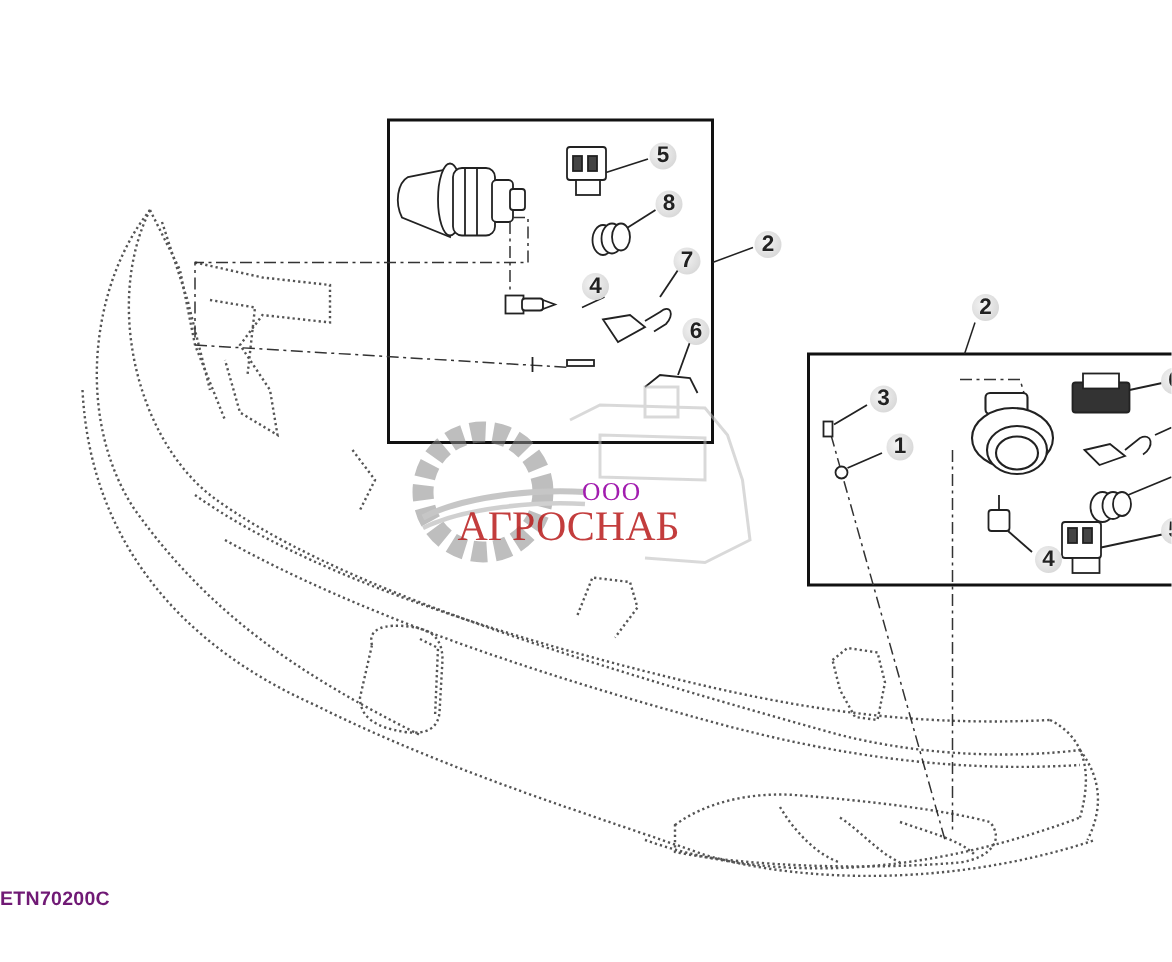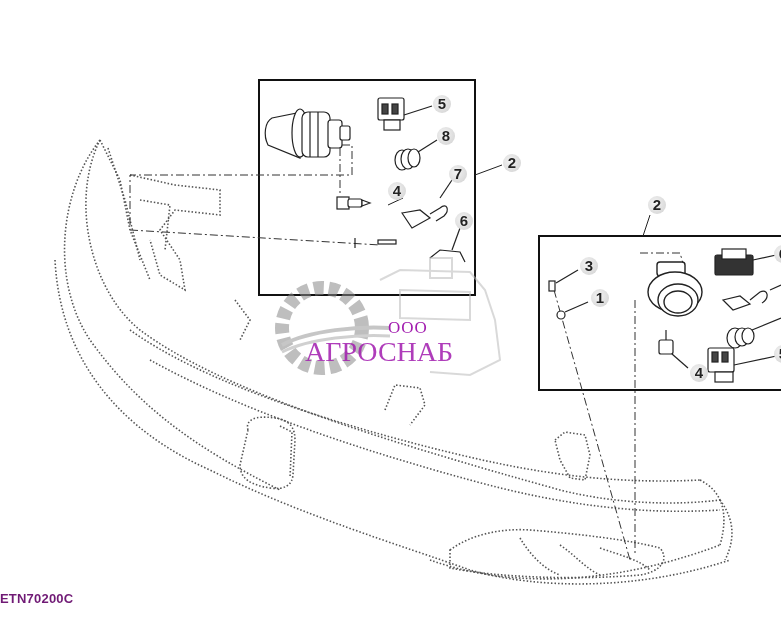--- a/index.html
+++ b/index.html
@@ -9,21 +9,21 @@
   .callout { position:absolute; font-family:"Liberation Sans", sans-serif;
              font-weight:bold; font-size:15px; color:#222; width:18px; height:18px;
              line-height:18px; text-align:center; border-radius:50%;
              background:radial-gradient(circle at 40% 40%, #f4f4f4, #cfcfcf);
              text-shadow:0 0 1px #fff; }
   .fig-id { position:absolute; left:0; top:591px; font-family:"Liberation Sans", sans-serif;
             font-weight:bold; font-size:13px; color:#701a75; letter-spacing:0.2px; }
   .wm-ooo { position:absolute; left:388px; top:318px; font-family:"Liberation Serif", serif;
             font-size:17px; color:#a21caf; letter-spacing:1px; }
   .wm-name { position:absolute; left:305px; top:336px; font-family:"Liberation Serif", serif;
-             font-size:28px; color:#a21caf; letter-spacing:0px; opacity:0.85; }
+             font-size:28px; color:#b91c1c; letter-spacing:0px; opacity:0.85; }
 </style>
 </head>
 <body>
 
 <svg class="canvas" viewBox="0 0 781 641" xmlns="http://www.w3.org/2000/svg">
 
   <g fill="none" stroke="#555" stroke-width="1.6" stroke-dasharray="1.5 2">
 
     <path d="M100 140 C 70 200, 90 290, 140 330 C 220 390, 380 440, 560 490 C 620 505, 680 505, 720 500"></path>
 

